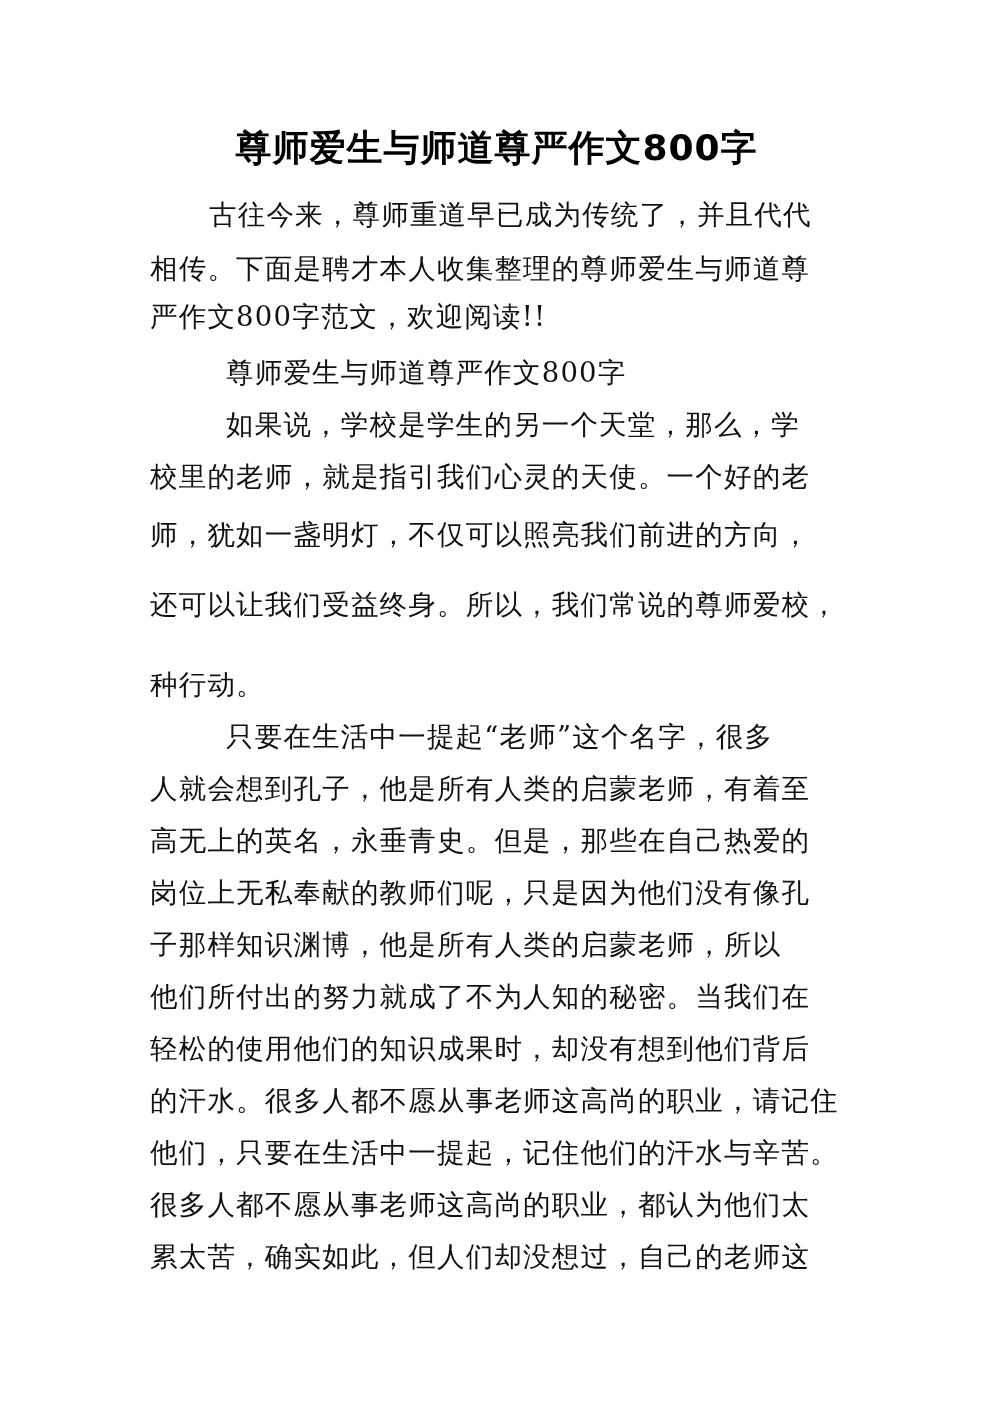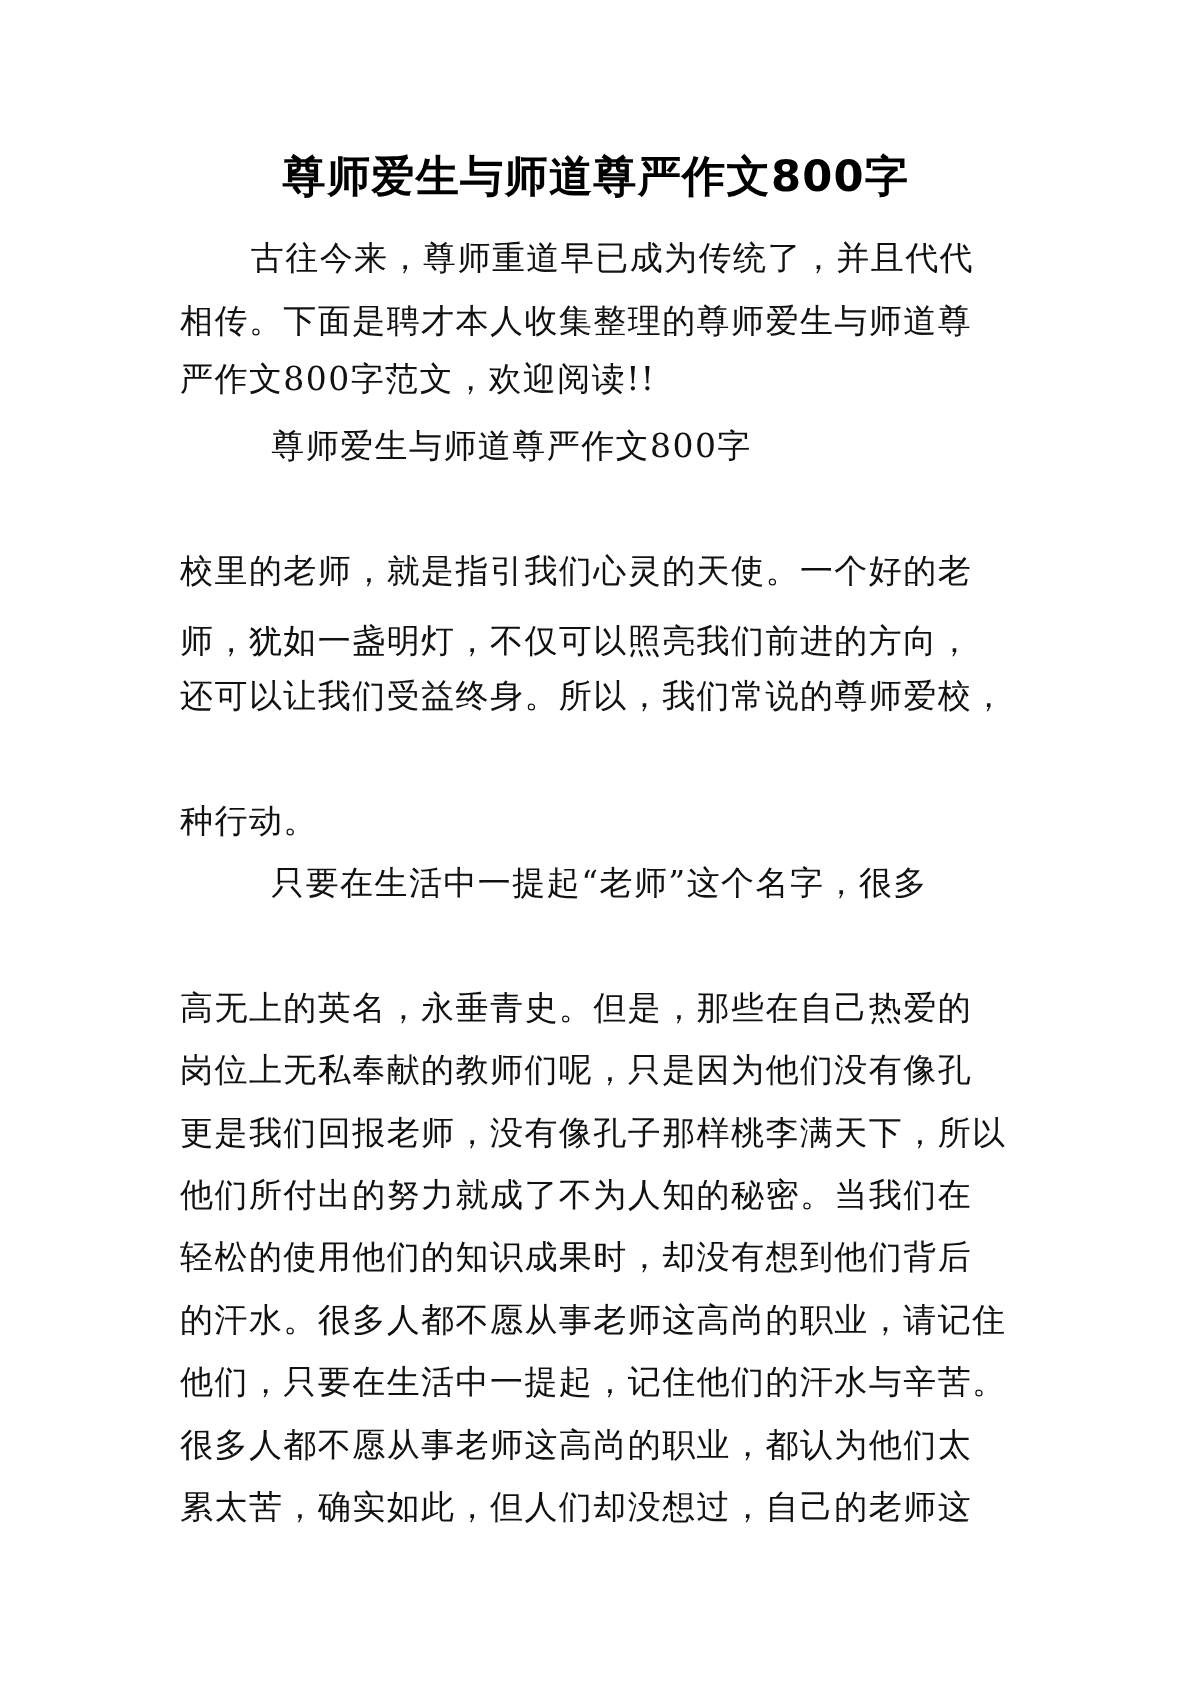--- a/index.html
+++ b/index.html
@@ -19,28 +19,30 @@
 
 <div class="page">
   <div class="title">尊师爱生与师道尊严作文800字</div>
 
   <div class="line l1" style="top:195px">古往今来，尊师重道早已成为传统了，并且代代</div>
   <div class="line" style="top:248px">相传。下面是聘才本人收集整理的尊师爱生与师道尊</div>
   <div class="line" style="top:296px">严作文800字范文，欢迎阅读!!</div>
 
   <div class="line ind" style="top:352px">尊师爱生与师道尊严作文800字</div>
 
+  <div class="line ind" style="top:404px">如果说，学校是学生的另一个天堂，那么，学</div>
   <div class="line" style="top:456px">校里的老师，就是指引我们心灵的天使。一个好的老</div>
   <div class="line" style="top:514px">师，犹如一盏明灯，不仅可以照亮我们前进的方向，</div>
-  <div class="line" style="top:560px">还可以让我们受益终身。所以，我们常说的尊师爱校，</div>
+  <div class="line" style="top:584px">还可以让我们受益终身。所以，我们常说的尊师爱校，</div>
   <div class="line" style="top:664px">种行动。</div>
 
   <div class="line ind" style="top:716px">只要在生活中一提起“老师”这个名字，很多</div>
+  <div class="line" style="top:768px">人就会想到孔子，他是所有人类的启蒙老师，有着至</div>
   <div class="line" style="top:820px">高无上的英名，永垂青史。但是，那些在自己热爱的</div>
   <div class="line" style="top:872px">岗位上无私奉献的教师们呢，只是因为他们没有像孔</div>
-  <div class="line" style="top:924px">更是我们回报老师，没有像孔子那样桃李满天下，所以</div>
+  <div class="line" style="top:924px">子那样知识渊博，他是所有人类的启蒙老师，所以</div>
   <div class="line" style="top:976px">他们所付出的努力就成了不为人知的秘密。当我们在</div>
   <div class="line" style="top:1028px">轻松的使用他们的知识成果时，却没有想到他们背后</div>
   <div class="line" style="top:1080px">的汗水。很多人都不愿从事老师这高尚的职业，请记住</div>
   <div class="line" style="top:1132px">他们，只要在生活中一提起，记住他们的汗水与辛苦。</div>
   <div class="line" style="top:1236px">累太苦，确实如此，但人们却没想过，自己的老师这</div>
   <div class="line" style="top:1184px">很多人都不愿从事老师这高尚的职业，都认为他们太</div>
 </div>
 
 </body></html>

